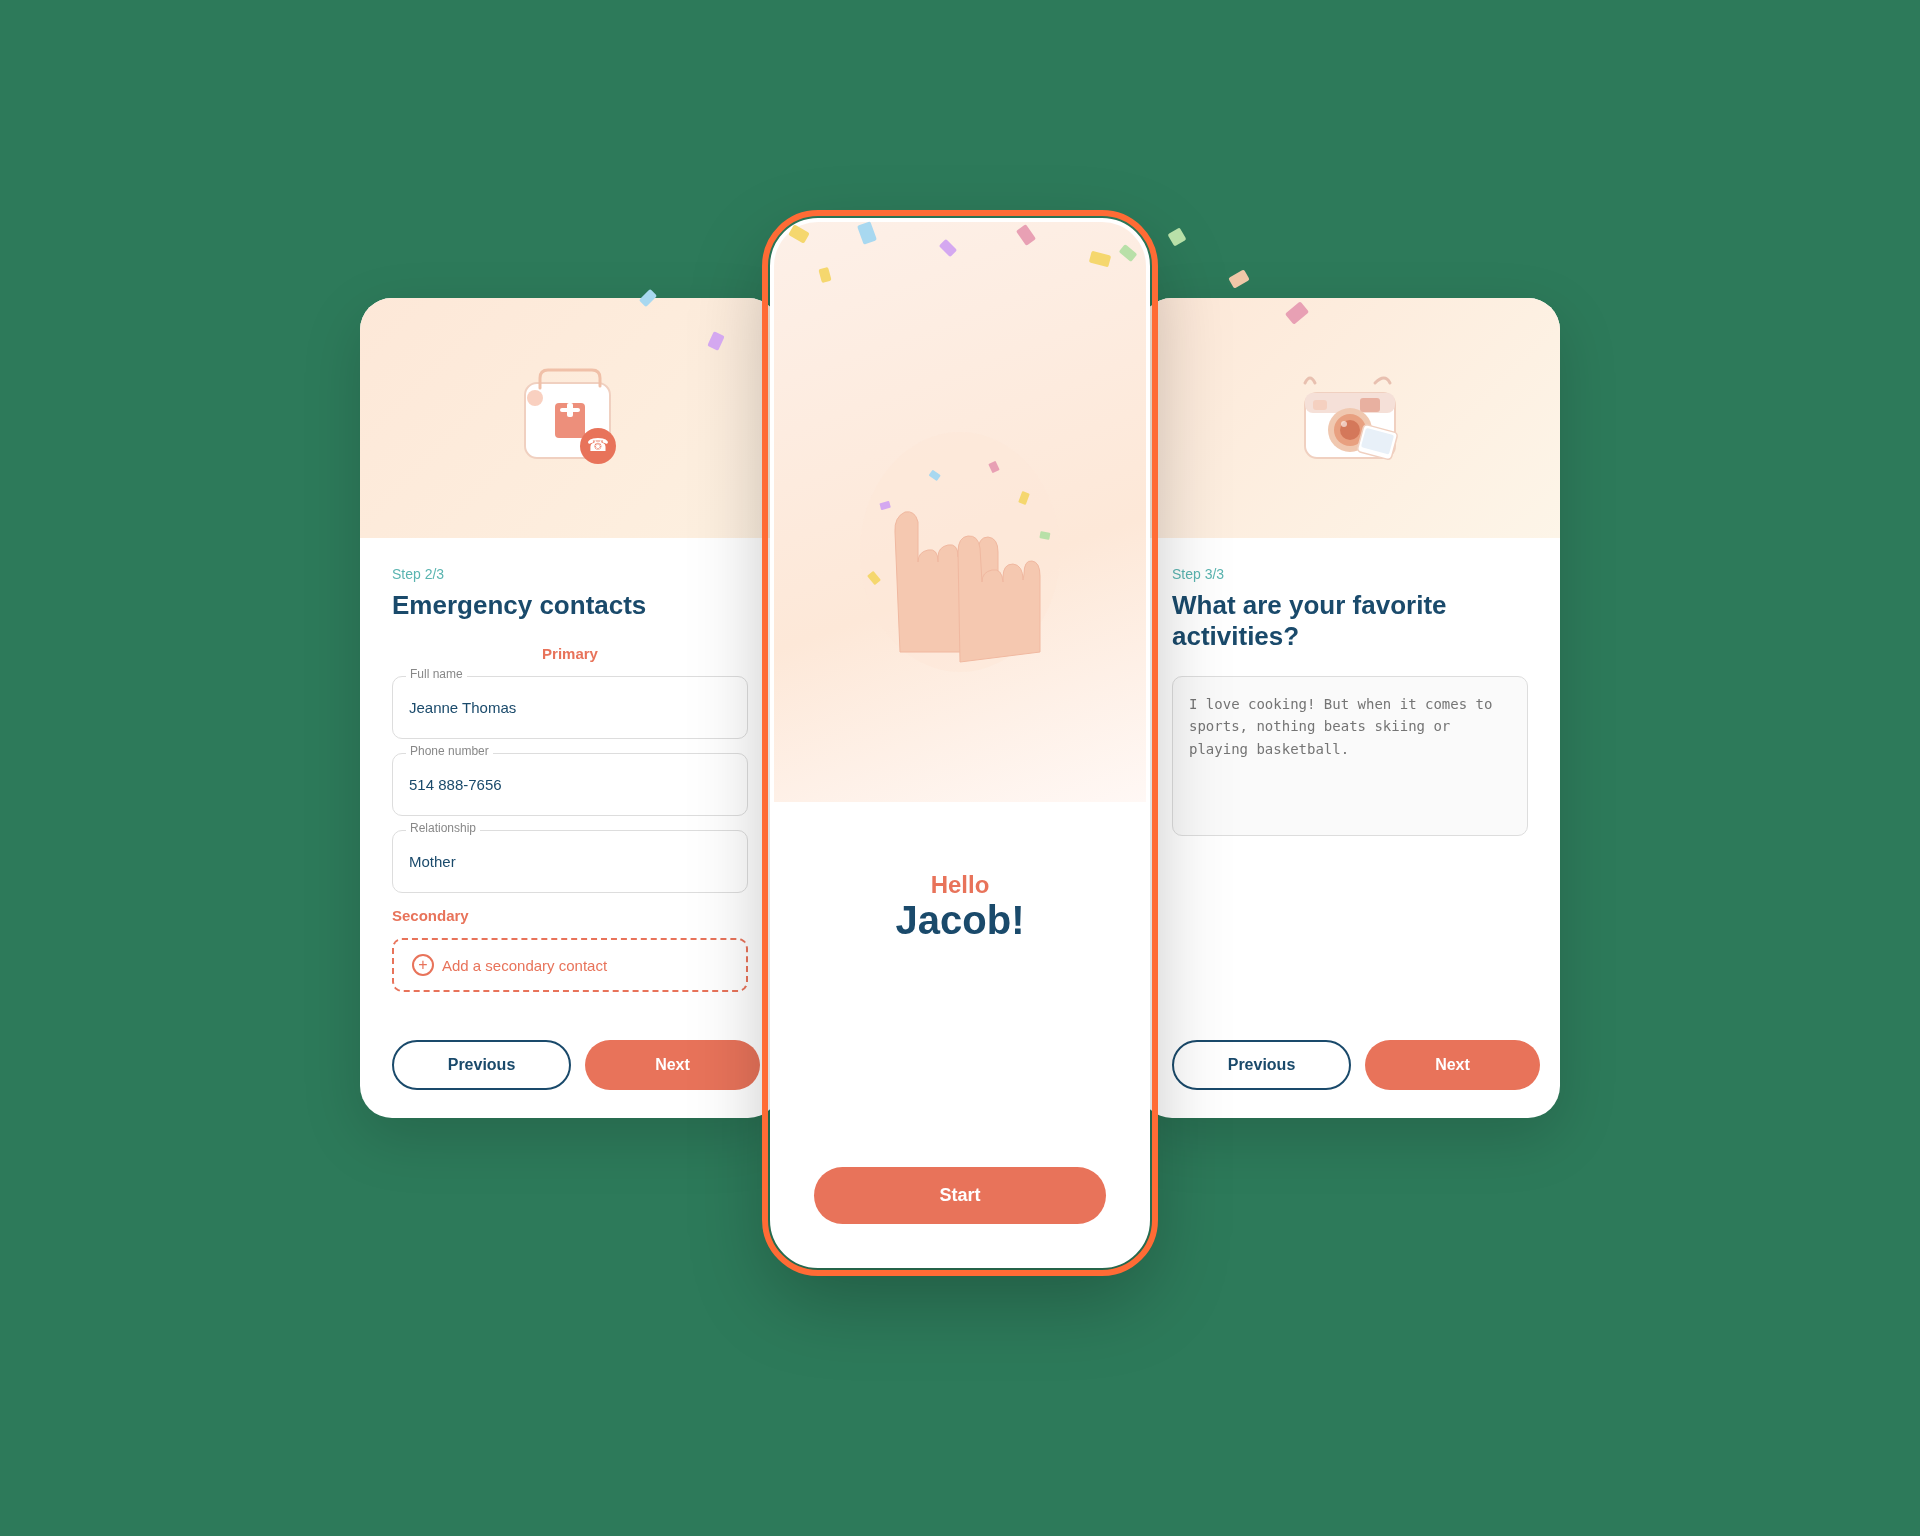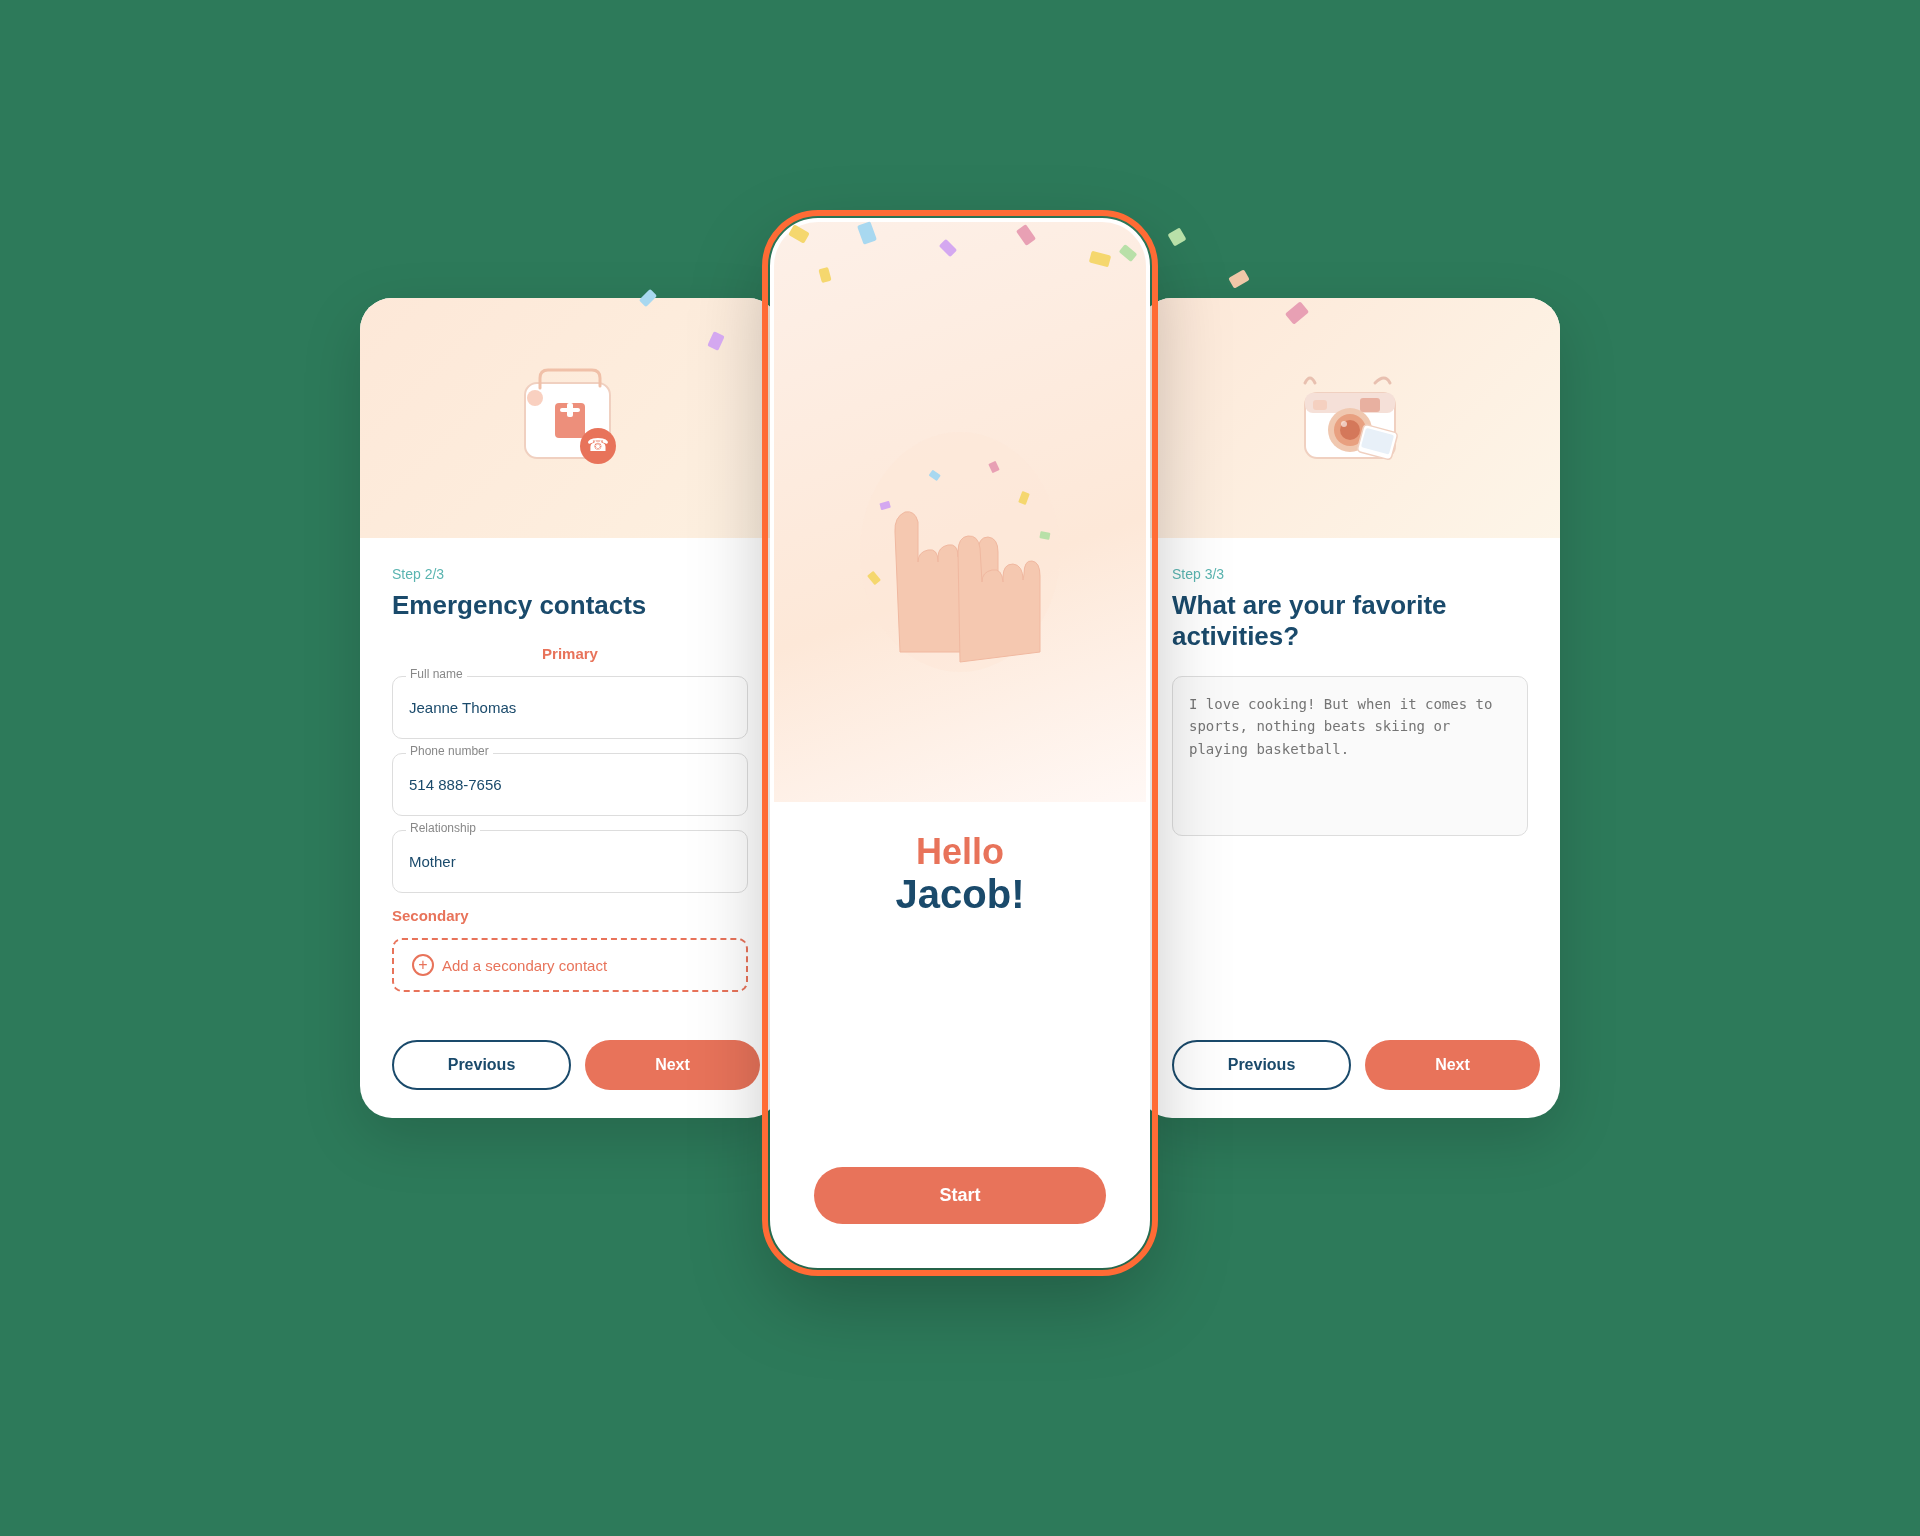--- a/index.html
+++ b/index.html
@@ -225,24 +225,25 @@
       width: 240px;
       height: 320px;
     }
 
     .card-center-content {
       padding: 30px 40px 20px;
       text-align: center;
     }
 
     .hello-title {
-      font-size: 36px;
+      font-size: 24px;
       font-weight: 700;
       color: #e8735a;
       line-height: 1.1;
+      margin-top: 40px;
     }
 
     .name-title {
       font-size: 40px;
       font-weight: 700;
       color: #1a4a6b;
       margin-bottom: 20px;
     }
 
     .welcome-text {

